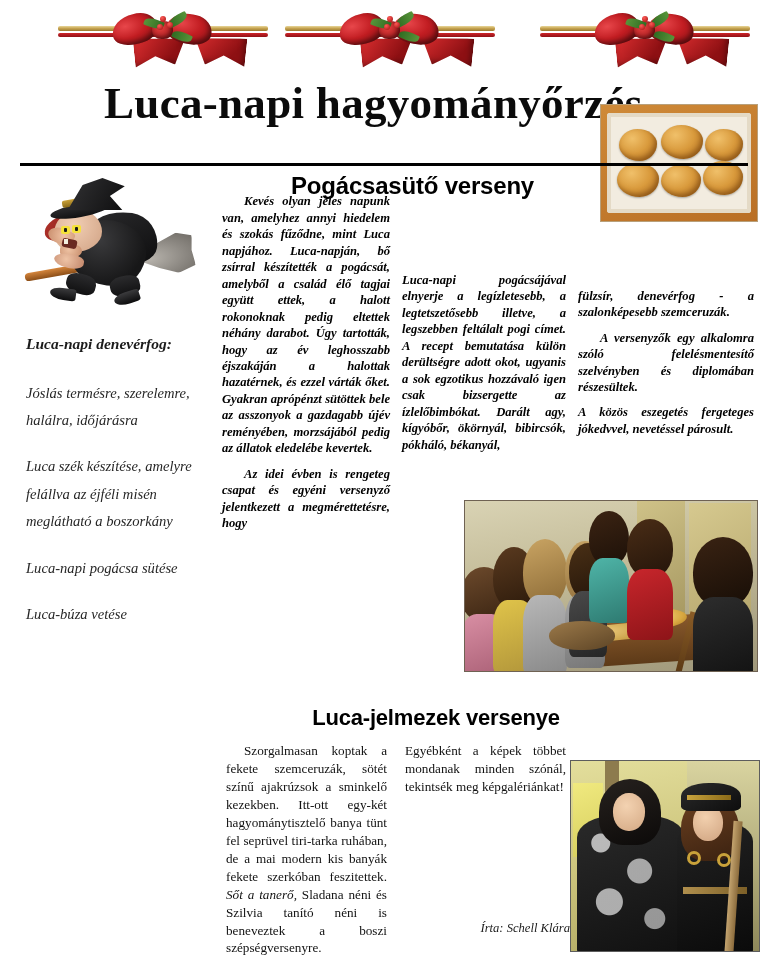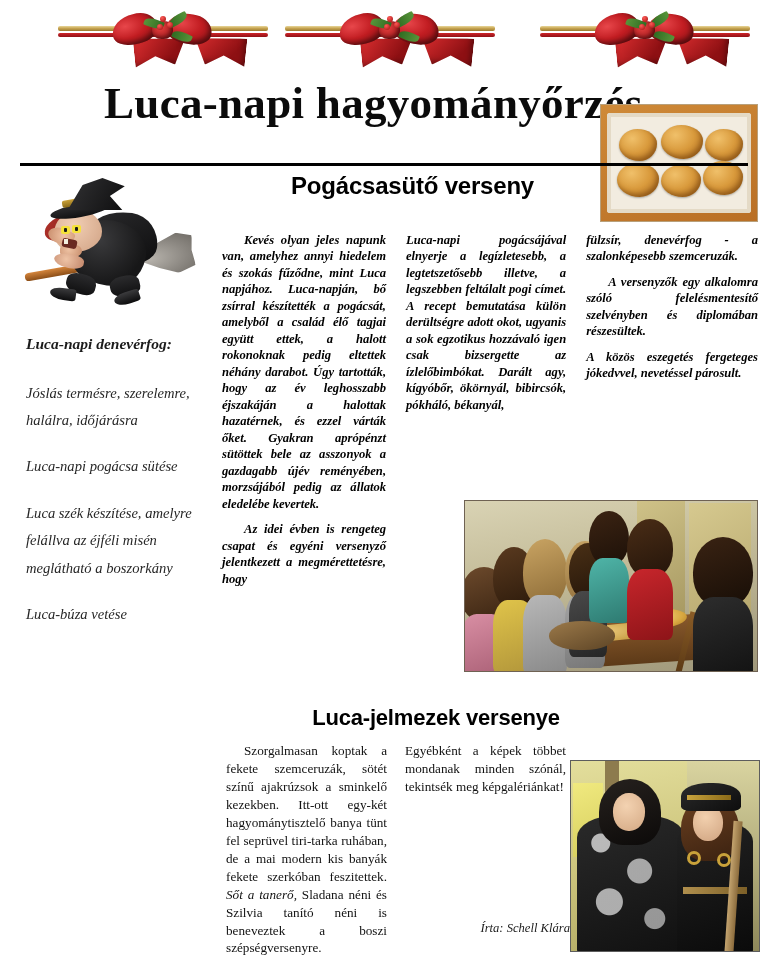--- a/index.html
+++ b/index.html
@@ -257,21 +257,22 @@
     font-weight: 700;
     font-size: 24px;
     color: #000;
     letter-spacing: -.2px;
   }
   .art1-cols {
     position: absolute;
     left: 222px; top: 232px;
     width: 536px; height: 270px;
     display: flex;
-    gap: 20px;
+    gap: 12px;
+    align-items: center;
   }
   .col1 { width: 168px; }
   .col2 { width: 164px; }
   .col3 { width: 176px; }
   .body-bi {
     font-family: "Liberation Serif", serif;
     font-style: italic; font-weight: 700;
     font-size: 12.6px; color: #000;
     line-height: 1.31;
     text-align: justify;
@@ -549,22 +550,22 @@
       <div class="w-tooth"></div>
     <div class="w-hat-brim"></div>
     <div class="w-hat-band"></div>
     <div class="w-hat-cone"></div>
     <div class="w-arm"></div>
   </div>
 
   <div class="sidebar">
     <div class="side-head">Luca-napi denevérfog:</div>
     <div class="side-item">Jóslás termésre, szerelemre, halálra, időjárásra</div>
+    <div class="side-item">Luca szék készítése, amelyre felállva az éjféli misén meglátható a boszorkány</div>
     <div class="side-item">Luca-napi pogácsa sütése</div>
-    <div class="side-item">Luca szék készítése, amelyre felállva az éjféli misén meglátható a boszorkány</div>
     <div class="side-item">Luca-búza vetése</div>
   </div>
 
   <div class="art1-head">Pogácsasütő verseny</div>
 
   <div class="art1-cols">
     <div class="col1 body-bi">
       <p>Kevés olyan jeles napunk van, amelyhez annyi hiedelem és szokás fűződne, mint Luca napjához. Luca-napján, bő zsírral készítették a pogácsát, amelyből a család élő tagjai együtt ettek, a halott rokonoknak pedig eltettek néhány darabot. Úgy tartották, hogy az év leghosszabb éjszakáján a halottak hazatérnek, és ezzel várták őket. Gyakran aprópénzt sütöttek bele az asszonyok a gazdagabb újév reményében, morzsájából pedig az állatok eledelébe kevertek.</p>
       <p>Az idei évben is rengeteg csapat és egyéni versenyző jelentkezett a megmérettetésre, hogy</p>
     </div>

